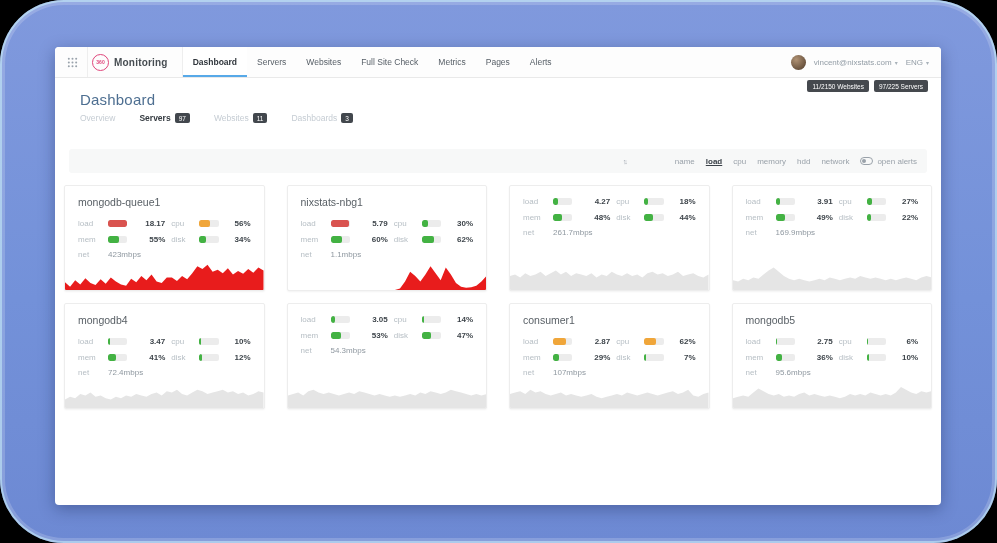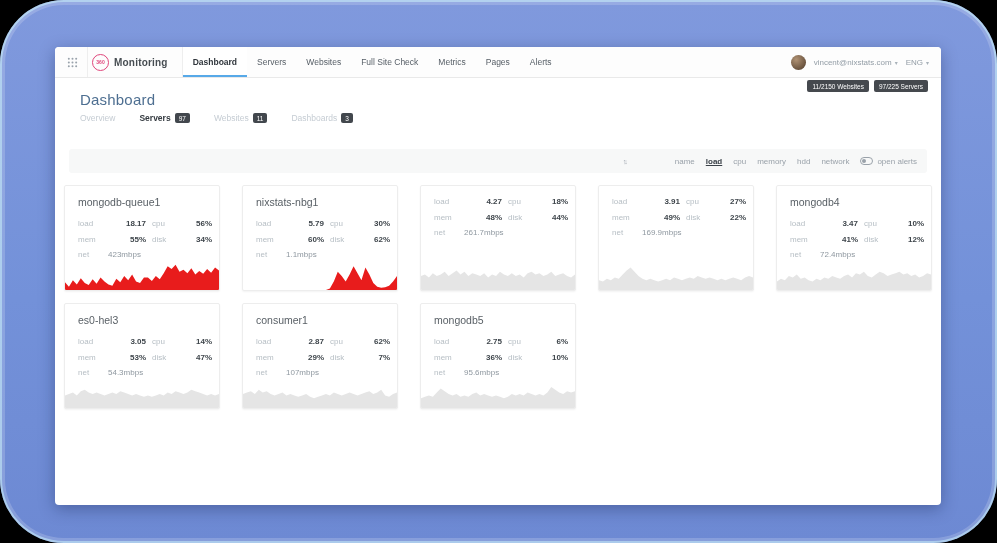--- a/index.html
+++ b/index.html
@@ -44,21 +44,21 @@
   
   .sortbar{margin:4px 14px 12px;height:24px;background:#f7f8f8;border-radius:3px;
            display:flex;justify-content:flex-end;align-items:center;gap:11px;padding-right:10px;}
   .sort-icon{font-size:7px;color:#9aa2aa;letter-spacing:-2px;cursor:pointer;}
   .sort-opts{display:flex;gap:11px;align-items:center;margin-left:38px;}
   .sort-opt{font-size:8px;color:#9aa2aa;cursor:pointer;text-decoration:none;}
   .sort-opt.active{color:#3a4148;font-weight:700;text-decoration:underline;}
   .alerts-toggle{display:flex;align-items:center;gap:4px;font-size:8px;color:#9aa2aa;cursor:pointer;}
 
   
-  .cards{display:grid;grid-template-columns:repeat(5,1fr);gap:12px 22px;padding:0 9px;}
+  .cards{display:grid;grid-template-columns:repeat(4,1fr);gap:12px 22px;padding:0 9px;}
   .card{position:relative;height:104px;background:#fff;border:1px solid #ededed;border-radius:2px;
         box-shadow:0 1px 2px rgba(0,0,0,.05);overflow:hidden;cursor:pointer;}
   .card-title{font-size:10.5px;color:#585f65;padding:10px 13px 0;}
   .metrics{display:grid;grid-template-columns:24px 1fr 32px 22px 1fr 26px;gap:7px 6px;
            align-items:center;padding:0 13px;margin-top:11px;}
   .m-label{font-size:8px;color:#b6bec4;}
   .m-bar{height:7px;background:#ececec;border-radius:2px;overflow:hidden;display:block;}
   .m-fill{display:block;height:100%;border-radius:2px;}
   .m-val{font-size:8px;color:#3e454b;font-weight:600;text-align:right;white-space:nowrap;}
   .net-row{display:flex;align-items:flex-start;padding:0 13px;margin-top:6px;gap:6px;}
@@ -329,21 +329,20 @@
             <span class="m-label">net</span>
             <span class="net-val">72.4mbps</span>
           </div>
           <div class="spark">
             <svg viewBox="0 0 100 30" preserveAspectRatio="none" style="width:100%;height:100%;display:block">
               <polygon fill="#e5e5e5" points="0,30 0.00,21.00 2.56,18.00 5.13,19.50 7.69,15.00 10.26,16.50 12.82,13.50 15.38,18.00 17.95,16.50 20.51,19.50 23.08,21.00 25.64,18.00 28.21,19.50 30.77,16.50 33.33,18.00 35.90,15.00 38.46,16.50 41.03,18.00 43.59,15.00 46.15,13.50 48.72,16.50 51.28,12.00 53.85,13.50 56.41,10.50 58.97,15.00 61.54,16.50 64.10,13.50 66.67,10.50 69.23,12.00 71.79,15.00 74.36,13.50 76.92,12.00 79.49,10.50 82.05,13.50 84.62,12.00 87.18,15.00 89.74,13.50 92.31,16.50 94.87,15.00 97.44,12.00 100.00,13.50 100,30"></polygon>
             </svg>
           </div>
         </div>
         <div class="card">
-          <div class="card-title">es0-hel3</div>
           <div class="metrics">
             <span class="m-label">load</span>
             <span class="m-bar">
               <span class="m-fill" style="width: 22%; background: rgb(67, 178, 67);"></span>
             </span>
             <span class="m-val">3.05</span>
             <span class="m-label">cpu</span>
             <span class="m-bar">
               <span class="m-fill" style="width: 14%; background: rgb(67, 178, 67);"></span>
             </span>

